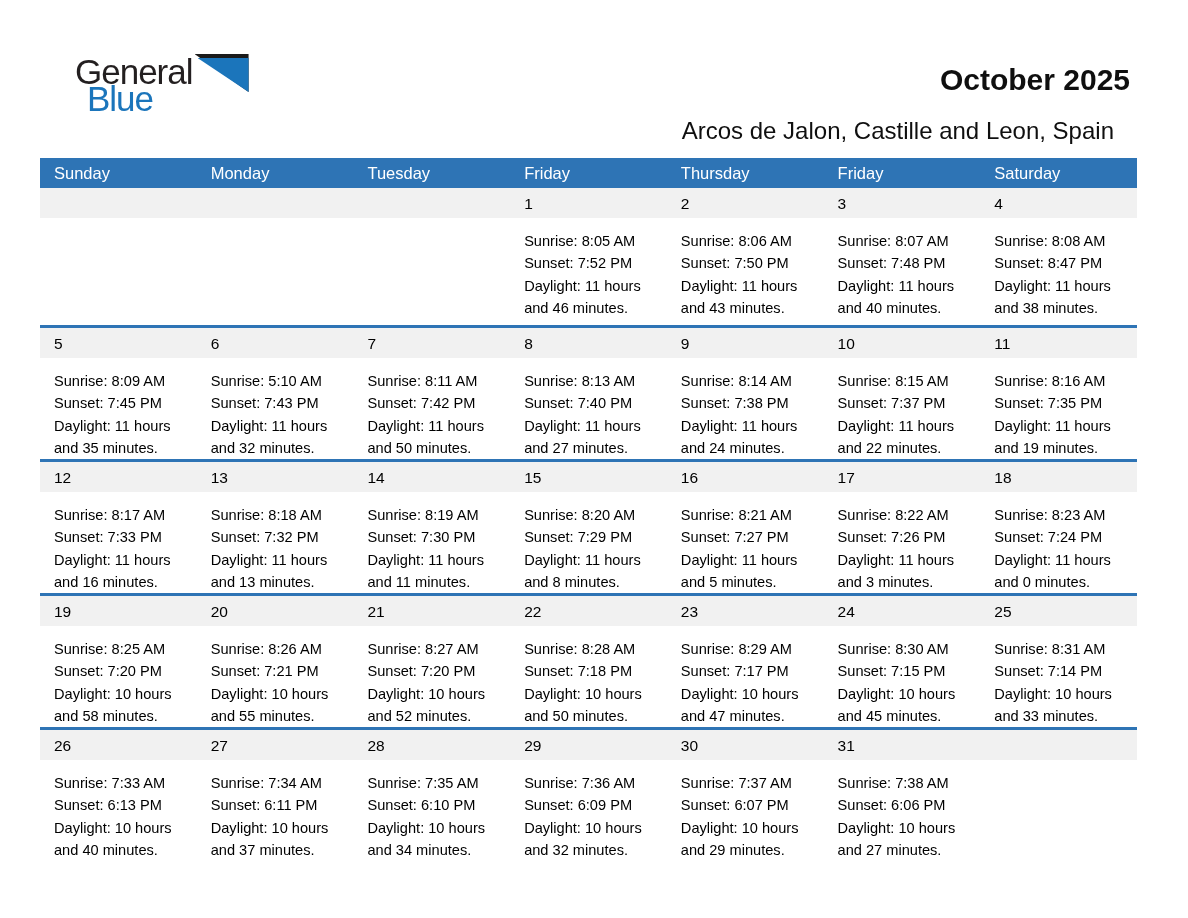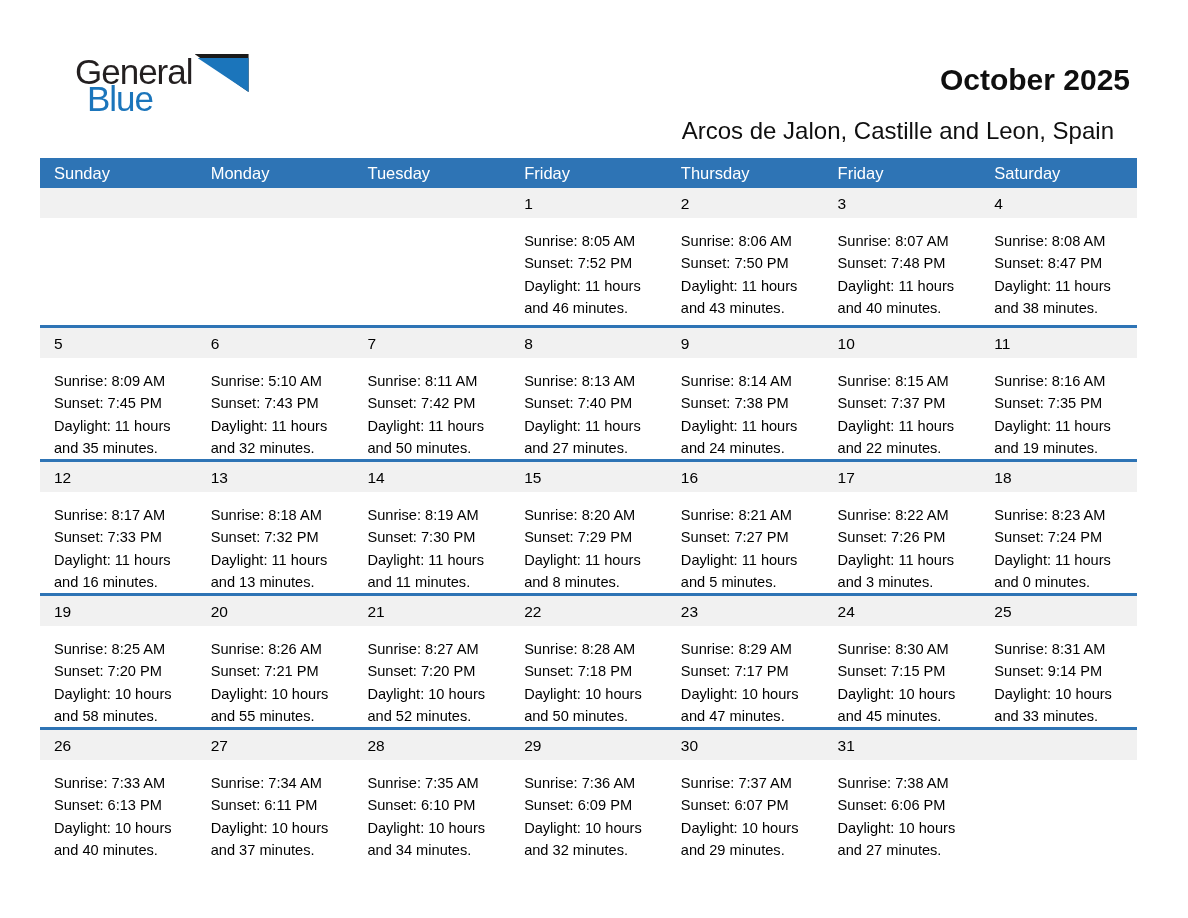--- a/index.html
+++ b/index.html
@@ -286,21 +286,21 @@
             <div>Sunrise: 8:30 AM</div>
             <div>Sunset: 7:15 PM</div>
             <div>Daylight: 10 hours</div>
             <div>and 45 minutes.</div>
           </div>
         </div>
         <div class="day-cell">
           <div class="day-num">25</div>
           <div class="day-info">
             <div>Sunrise: 8:31 AM</div>
-            <div>Sunset: 9:14 PM</div>
+            <div>Sunset: 7:14 PM</div>
             <div>Daylight: 10 hours</div>
             <div>and 33 minutes.</div>
           </div>
         </div>
       </div>
       <div class="week-row">
         <div class="day-cell">
           <div class="day-num">26</div>
           <div class="day-info">
             <div>Sunrise: 7:33 AM</div>

